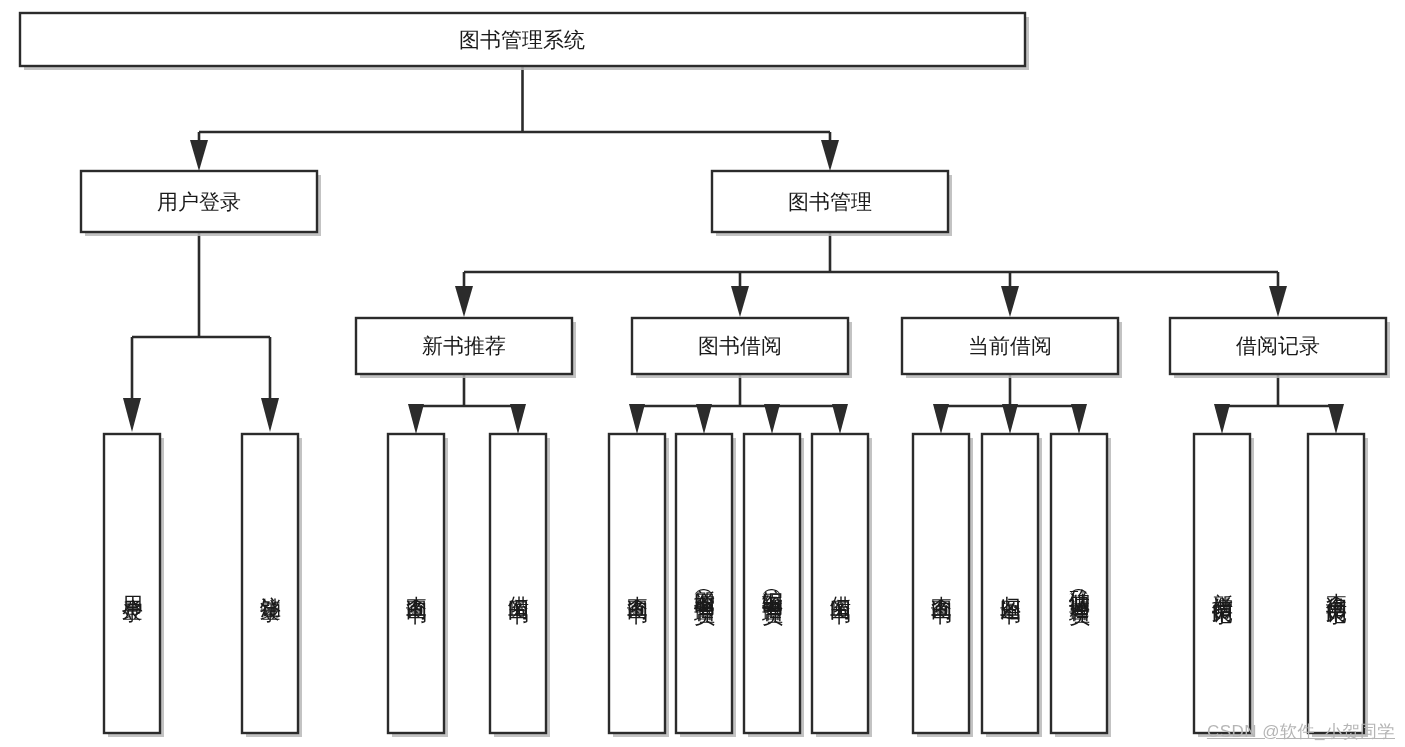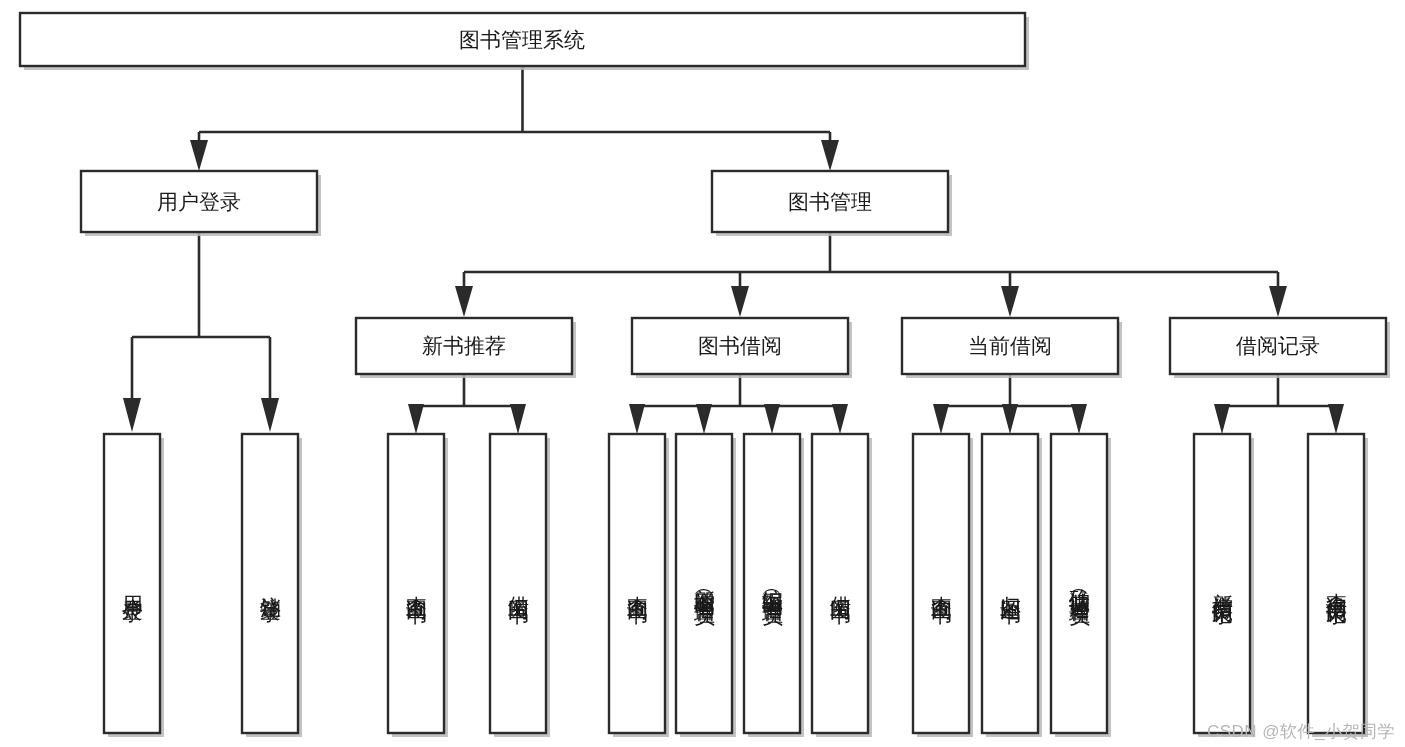--- a/index.html
+++ b/index.html
@@ -73,20 +73,21 @@
   }
   .watermark {
     position: absolute;
     right: 10px;
     bottom: 4px;
     font-family: "Liberation Sans", "DejaVu Sans", sans-serif;
     font-size: 17px;
     color: #b5b5b5;
     letter-spacing: 0.5px;
     white-space: nowrap;
+    text-decoration: underline;
   }
 </style>
 </head>
 <body>
 
 <div id="diagram-root">
 
   <svg id="flow-svg" viewBox="0 0 1405 747">
 
     <g>

